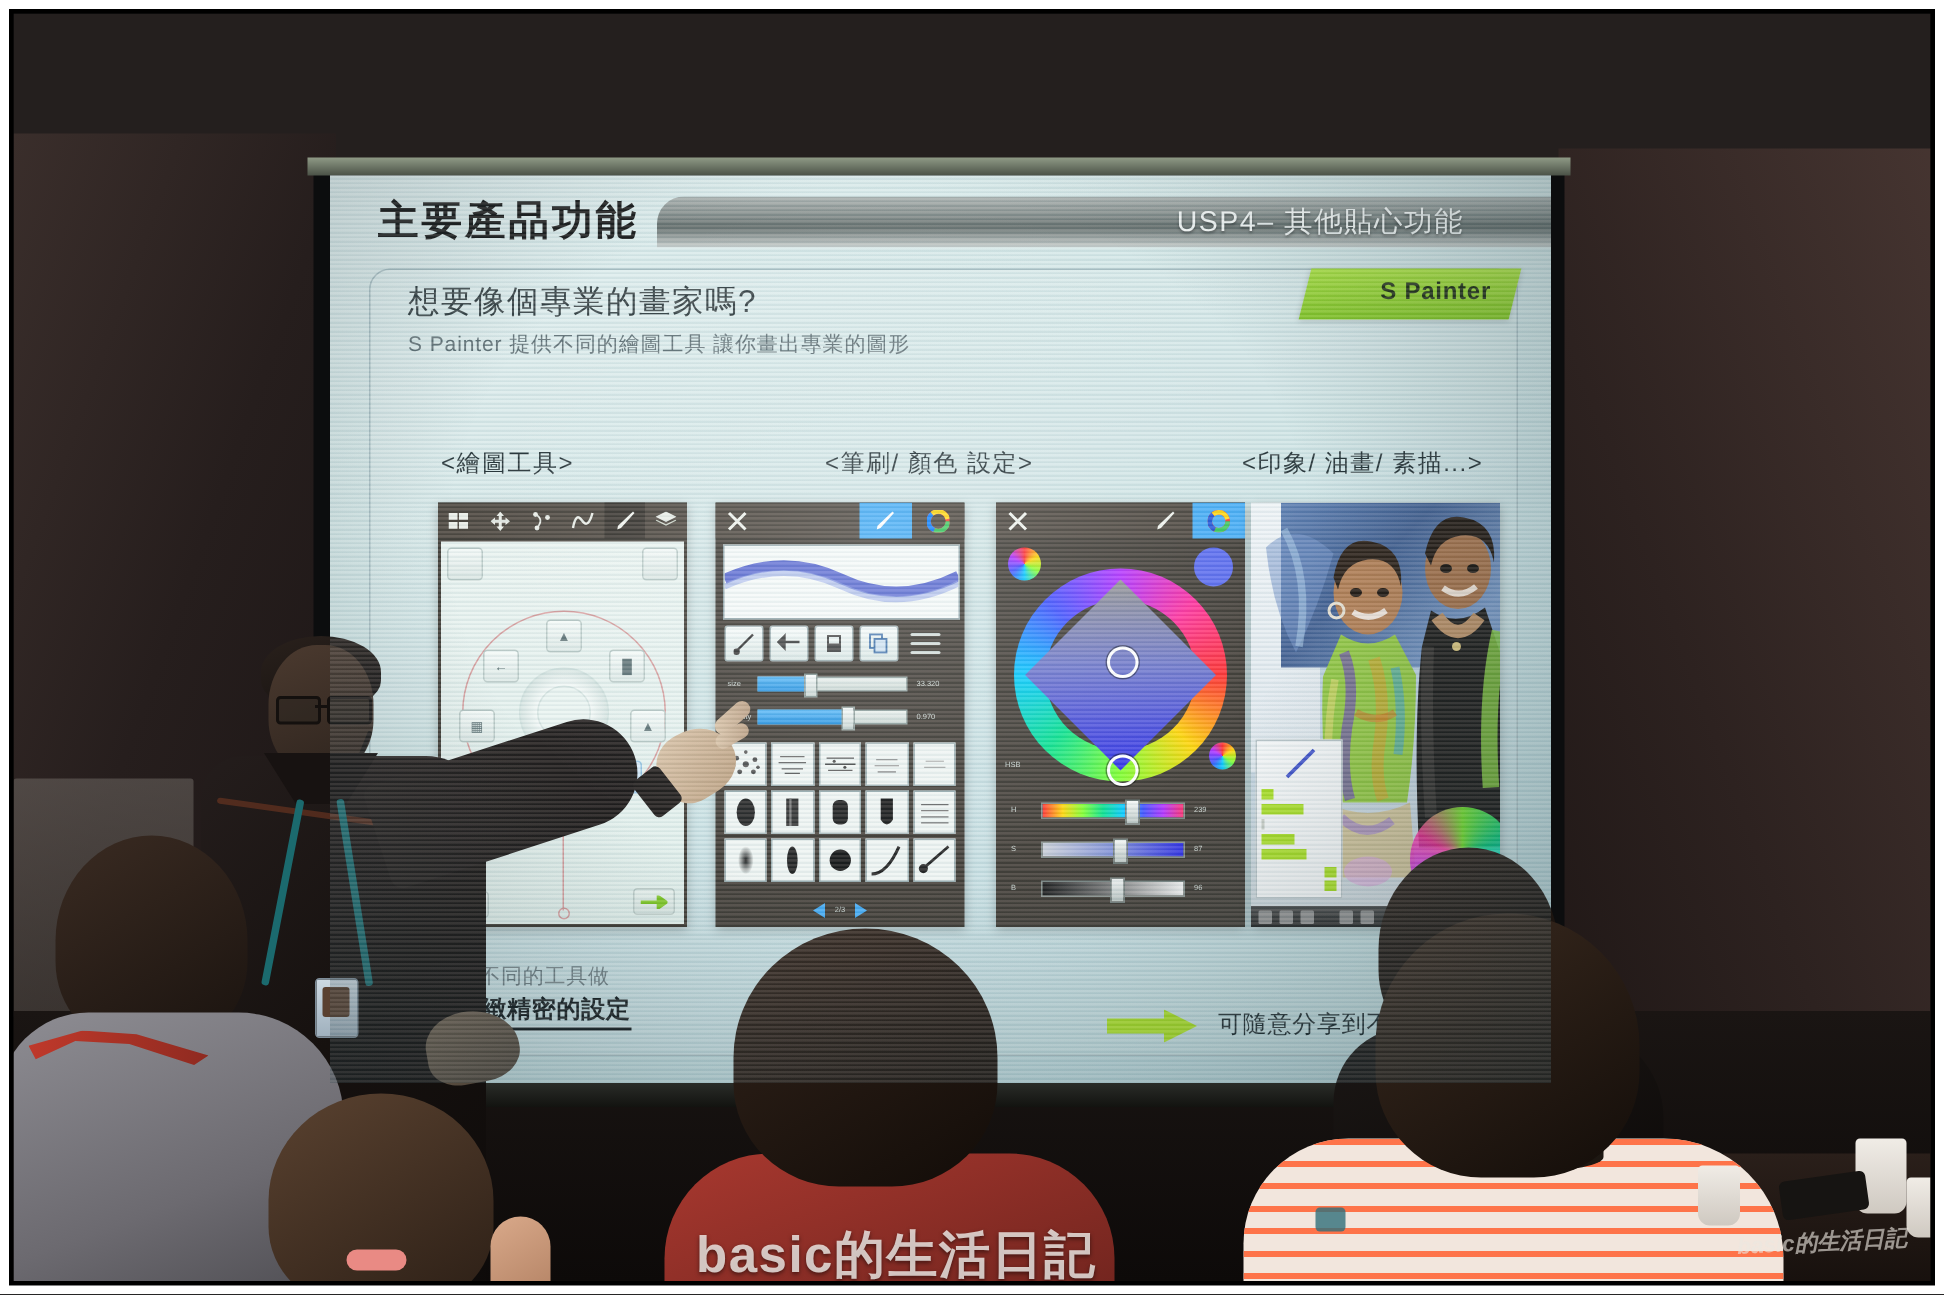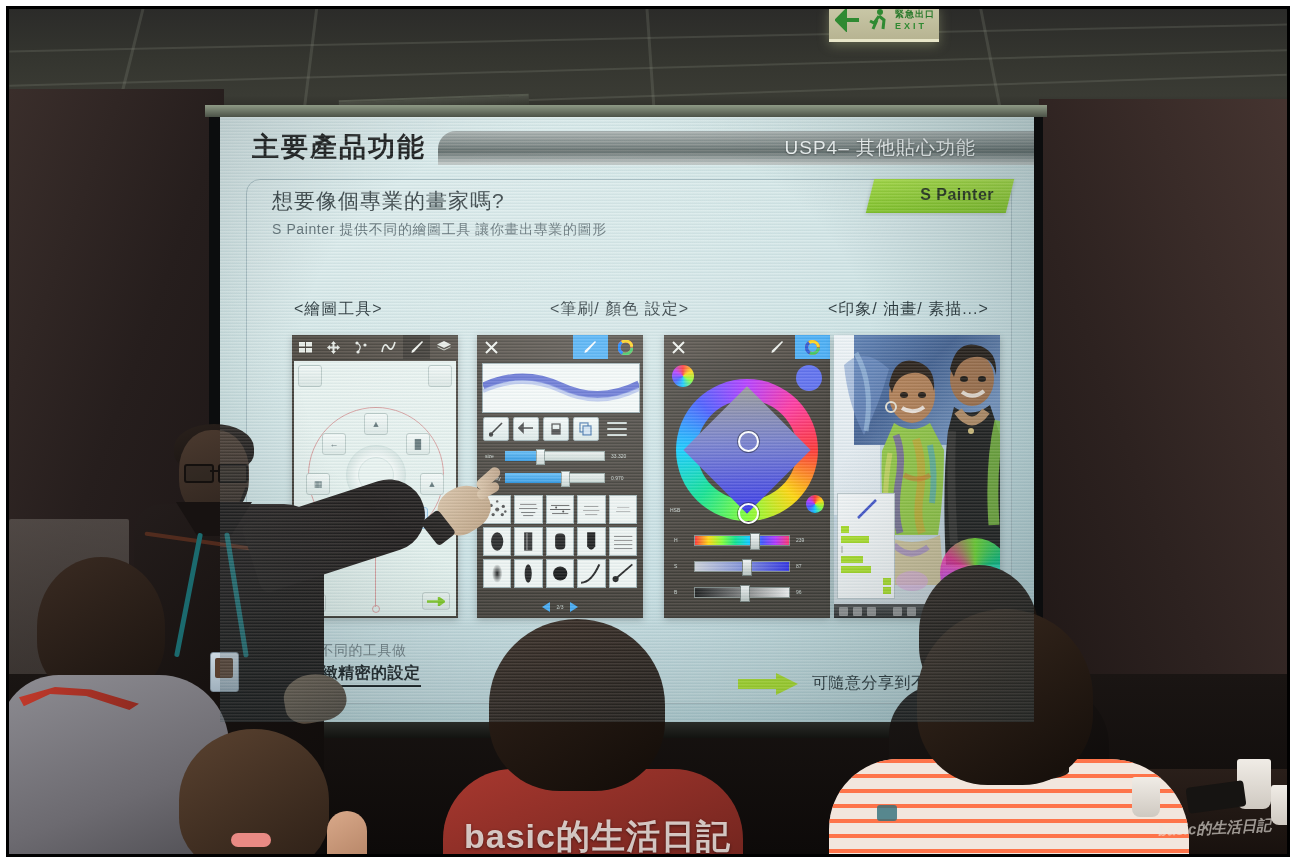--- a/index.html
+++ b/index.html
@@ -240,43 +240,20 @@
   .wm-corner{position:absolute;right:16px;bottom:16px;font-size:15px;color:rgba(235,230,225,.62);
     font-style:italic;font-weight:700;z-index:70;white-space:nowrap;transform:rotate(-3deg);}
 </style>
 </head>
 <body>
 
 <div id="stage">
 
   <div class="room">
 
-    <div class="ceiling">
-      <div class="ceil-tile-line" style="left:0;top:28px;width:100%;height:2px;transform:rotate(-1.2deg);"></div>
-      <div class="ceil-tile-line" style="left:0;top:58px;width:100%;height:2px;transform:rotate(-1.6deg);"></div>
-      <div class="ceil-tile-line" style="left:0;top:86px;width:100%;height:2px;transform:rotate(-1.9deg);"></div>
-      <div class="ceil-tile-line" style="left:120px;top:-10px;width:3px;height:120px;transform:rotate(14deg);"></div>
-      <div class="ceil-tile-line" style="left:300px;top:-10px;width:3px;height:120px;transform:rotate(7deg);"></div>
-      <div class="ceil-tile-line" style="left:640px;top:-10px;width:3px;height:120px;transform:rotate(-4deg);"></div>
-      <div class="ceil-tile-line" style="left:980px;top:-10px;width:3px;height:120px;transform:rotate(-11deg);"></div>
-      <div class="ceil-light" style="left:330px;top:88px;width:190px;height:16px;transform:rotate(-2deg);"></div>
-      <div class="ceil-light" style="left:60px;top:96px;width:150px;height:12px;transform:rotate(-3deg);"></div>
-
-      <div class="exit-sign">
-        <svg class="exit-arrow" viewBox="0 0 26 24">
-          <path d="M24 12 L10 12 M10 4 L2 12 L10 20 Z" stroke="#2f8a32" stroke-width="4" fill="#2f8a32"></path>
-        </svg>
-        <svg class="exit-fig" viewBox="0 0 26 26">
-          <circle cx="15" cy="5" r="3" fill="#2f8a32"></circle>
-          <path d="M14 9 L9 16 L5 14 M14 9 L19 13 L18 22 M12 13 L8 22" stroke="#2f8a32" stroke-width="3" fill="none"></path>
-        </svg>
-        <div class="exit-cn">緊急出口</div>
-        <div class="exit-en">EXIT</div>
-      </div>
-    </div>
 
     <div class="wall-left">
       <div class="wall-board"></div>
     </div>
     <div class="wall-right"></div>
     <div class="floor"></div>
 
     <div class="screen-housing"></div>
     <div class="screen-topbar"></div>
     <div class="screen-botbar"></div>

